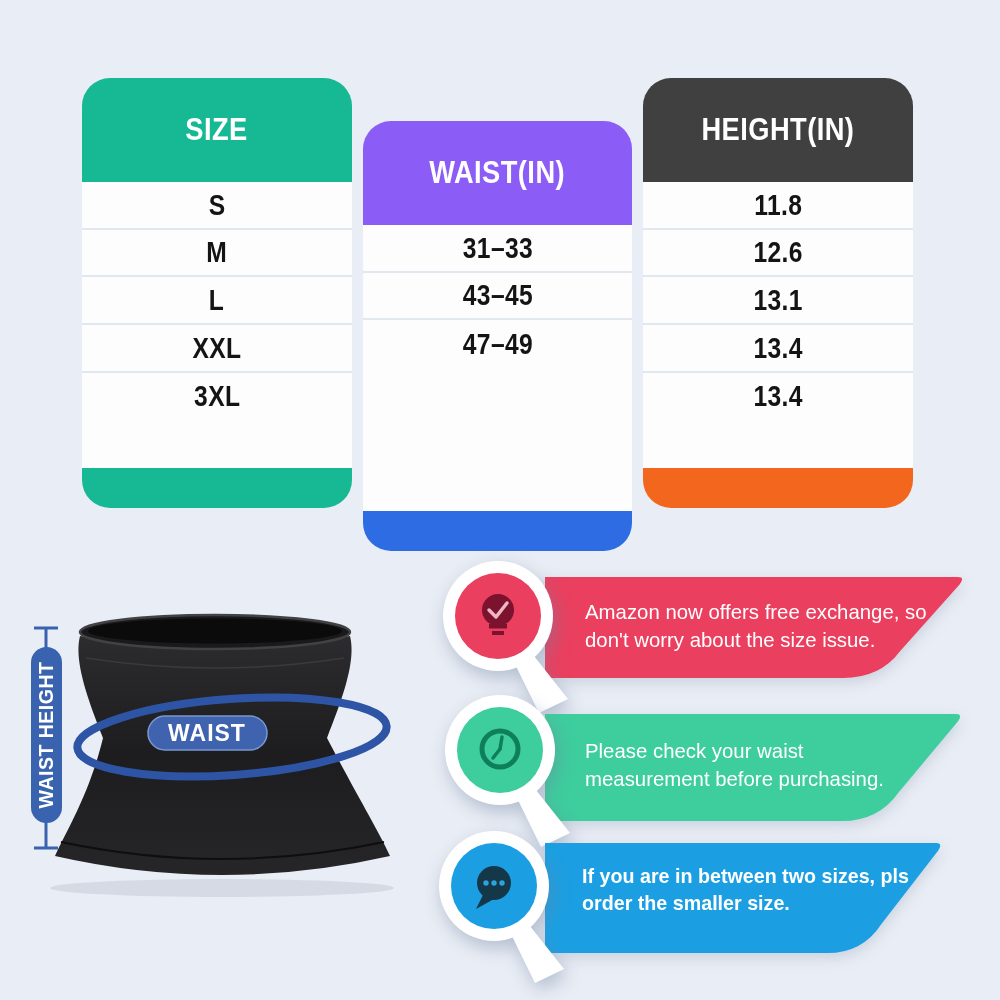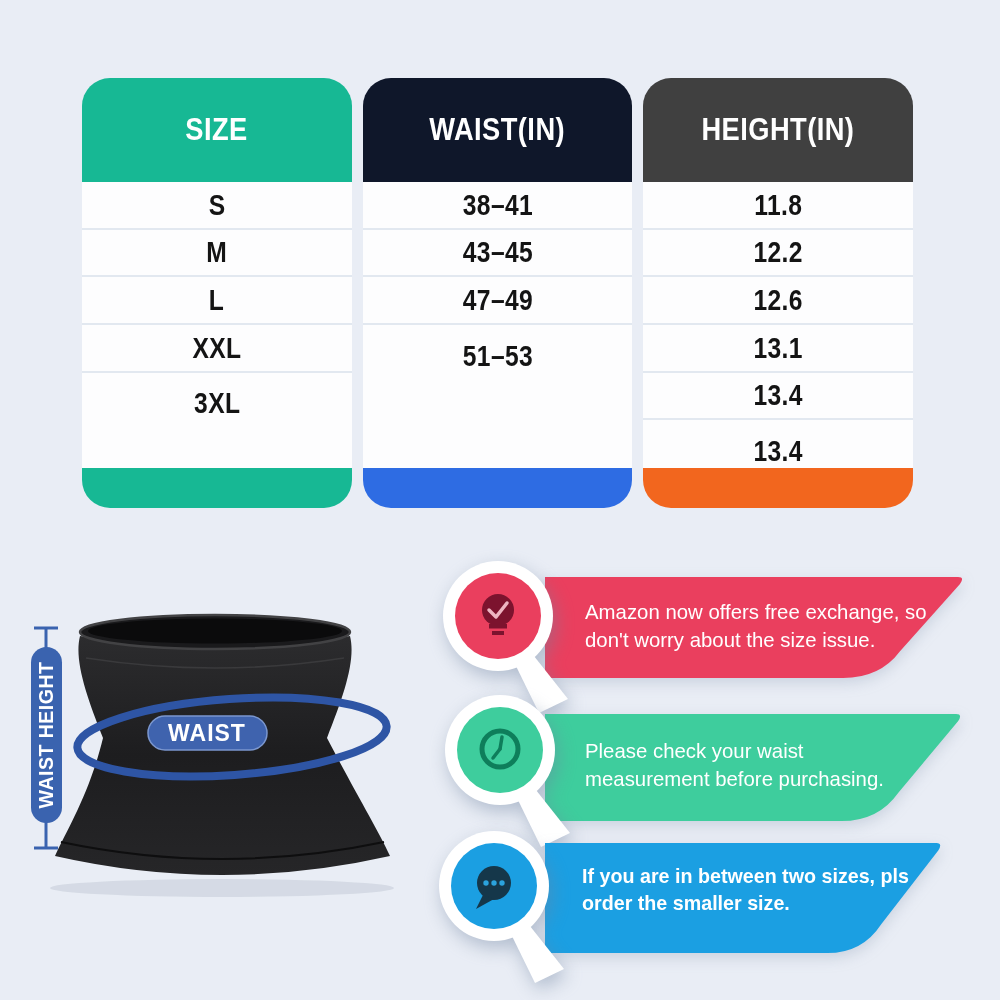--- a/index.html
+++ b/index.html
@@ -16,21 +16,21 @@
     display:flex;align-items:center;justify-content:center;
     color:#ffffff;font-size:31px;font-weight:700;letter-spacing:.5px;
   }
   .col-header span{display:inline-block;transform:scaleX(.88);}
   .col-body{background:#fdfdfe;height:286px;display:grid;grid-template-rows:repeat(6,1fr);}
   .cell{
     display:flex;align-items:center;justify-content:center;
     border-bottom:2px solid #e2e8f0;box-sizing:border-box;
     font-size:30px;font-weight:700;color:#141414;
   }
-  .cell:last-child{border-bottom:none;align-items:flex-end;}
+  .cell:last-child{border-bottom:none;}
   .cell span{display:inline-block;transform:scaleX(.82);letter-spacing:.5px;}
   .col-footer{height:40px;border-radius:0 0 28px 28px;}
   
   .trainer{position:absolute;left:28px;top:580px;width:402px;height:330px;}
   
   .banner-svg{position:absolute;filter:drop-shadow(0 5px 7px rgba(110,130,160,.25));}
   .banner-text{
     position:absolute;color:#ffffff;line-height:1.34;
     transform-origin:left center;
   }
@@ -63,50 +63,44 @@
             <span>XXL</span>
           </div>
         <div class="cell">
             <span>3XL</span>
           </div>
       </div>
       <div class="col-footer" style="background-color: rgb(23, 184, 148);"></div>
     </div>
 
     <div class="chart-col">
-      <div class="col-header" style="background-color: #0f172a;">
+      <div class="col-header" style="background-color: #8b5cf6; margin-top: 43px;">
         <span>WAIST(IN)</span>
       </div>
       <div class="col-body">
         <div class="cell">
-            <span>38–41</span>
+            <span>31–33</span>
           </div>
         <div class="cell">
             <span>43–45</span>
           </div>
         <div class="cell">
             <span>47–49</span>
-          </div>
-        <div class="cell">
-            <span>51–53</span>
           </div>
       </div>
       <div class="col-footer" style="background-color: rgb(46, 108, 227);"></div>
     </div>
 
     <div class="chart-col">
       <div class="col-header" style="background-color: #404040;">
         <span>HEIGHT(IN)</span>
       </div>
       <div class="col-body">
         <div class="cell">
             <span>11.8</span>
-          </div>
-        <div class="cell">
-            <span>12.2</span>
           </div>
         <div class="cell">
             <span>12.6</span>
           </div>
         <div class="cell">
             <span>13.1</span>
           </div>
         <div class="cell">
             <span>13.4</span>
           </div>

